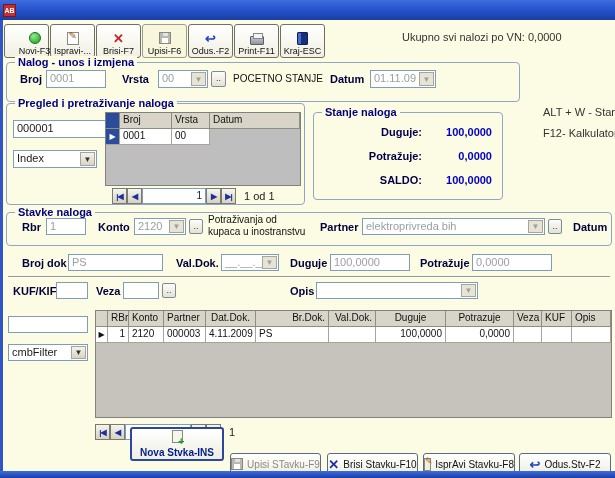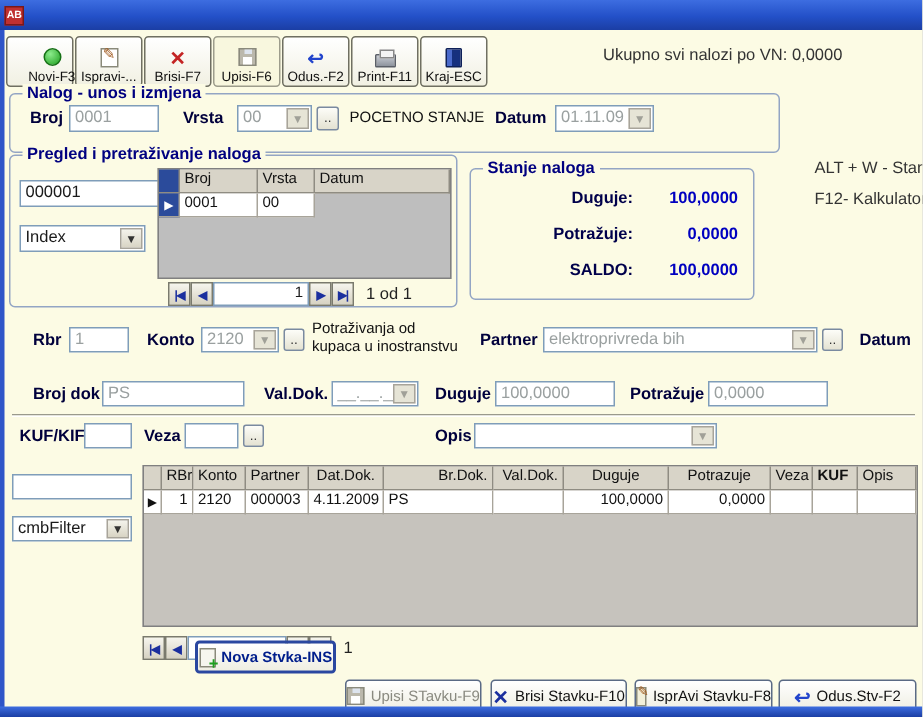--- a/index.html
+++ b/index.html
@@ -195,20 +195,23 @@
   <div class="group" style="left:313px; top:112px; width:190px; height:88px;">
     <span class="legend">Stanje naloga</span>
   </div>
   <span class="slbl" style="left:330px; top:126px; width:92px;">Duguje:</span>
   <span class="sval" style="left:400px; top:126px; width:92px;">100,0000</span>
   <span class="slbl" style="left:330px; top:150px; width:92px;">Potražuje:</span>
   <span class="sval" style="left:400px; top:150px; width:92px;">0,0000</span>
   <span class="slbl" style="left:330px; top:174px; width:92px;">SALDO:</span>
   <span class="sval" style="left:400px; top:174px; width:92px;">100,0000</span>
 
+  <div class="group" style="left:6px; top:212px; width:606px; height:34px;">
+    <span class="legend">Stavke naloga</span>
+  </div>
   <span class="lbl" style="left:22px; top:221px;">Rbr</span>
   <span class="field dis" style="left:46px; top:218px; width:40px; height:17px;">1</span>
   <span class="lbl" style="left:98px; top:221px;">Konto</span>
   <span class="combo dis" style="left:134px; top:218px; width:52px; height:17px;"><span>2120</span><span class="arrow adis">▼</span></span>
   <span class="dots" style="left:189px; top:219px; width:14px; height:15px;">..</span>
   <span style="position:absolute; left:208px; top:214px; font-size:10px; line-height:12px; color:#111;"><span>Potraživanja od</span><br><span>kupaca u inostranstvu</span></span>
   <span class="lbl" style="left:320px; top:221px;">Partner</span>
   <span class="combo dis" style="left:362px; top:218px; width:183px; height:17px;"><span>elektroprivreda bih</span><span class="arrow adis">▼</span></span>
   <span class="dots" style="left:548px; top:219px; width:14px; height:15px;">..</span>
   <span class="lbl" style="left:573px; top:221px;">Datum</span>
@@ -240,21 +243,21 @@
       <span class="gcell" style="width:12px;"></span>
       <span class="gcell c" style="width:21px;">RBr</span>
       <span class="gcell" style="width:35px;">Konto</span>
       <span class="gcell" style="width:42px;">Partner</span>
       <span class="gcell c" style="width:50px;">Dat.Dok.</span>
       <span class="gcell r" style="width:73px;">Br.Dok.</span>
       <span class="gcell r" style="width:47px;">Val.Dok.</span>
       <span class="gcell c" style="width:70px;">Duguje</span>
       <span class="gcell c" style="width:68px;">Potrazuje</span>
       <span class="gcell" style="width:28px;">Veza</span>
-      <span class="gcell" style="width:30px;font-weight:bold;">KUF</span>
+      <span class="gcell" style="width:30px;">KUF</span>
       <span class="gcell" style="width:41px; flex:1;">Opis</span>
     </div>
     <div class="grow gdata">
       <span class="gcell rowsel" style="width:12px;">▶</span>
       <span class="gcell r" style="width:21px;">1</span>
       <span class="gcell" style="width:35px;">2120</span>
       <span class="gcell" style="width:42px;">000003</span>
       <span class="gcell r" style="width:50px;">4.11.2009</span>
       <span class="gcell" style="width:73px;">PS</span>
       <span class="gcell" style="width:47px;"></span>
@@ -268,21 +271,21 @@
 
   <div class="nav" style="left:95px; top:424px;">
     <span class="nbtn">|◀</span>
     <span class="nbtn">◀</span>
     <span class="nbox" style="width:66px;"></span>
     <span class="nbtn">▶</span>
     <span class="nbtn">▶|</span>
     <span class="navlabel">1</span>
   </div>
 
-  <div class="btn primary" style="left:130px; top:427px; width:94px; height:22px;">
+  <div class="btn primary" style="left:130px; top:427px; width:94px; height:34px;flex-direction:column;">
     <span class="i-sheetplus"></span>
     <span>Nova Stvka-INS</span>
   </div>
   <div class="btn" style="left:230px; top:453px; width:91px; height:22px;">
     <span class="i-save gray"></span>
     <span class="bdis">Upisi STavku-F9</span>
   </div>
   <div class="btn" style="left:327px; top:453px; width:91px; height:22px;">
     <span class="i-xnavy">✕</span>
     <span>Brisi Stavku-F10</span>

